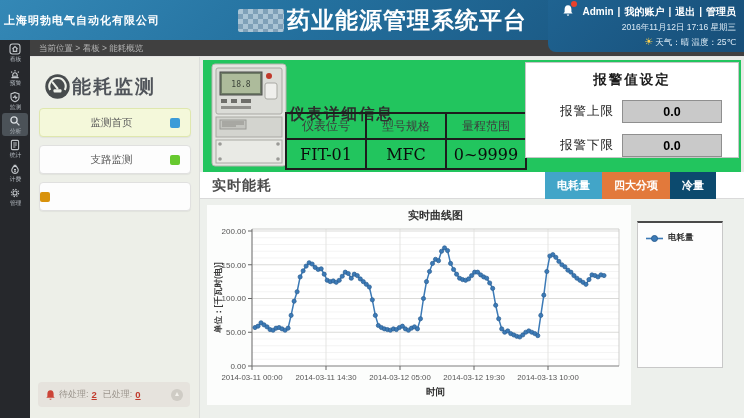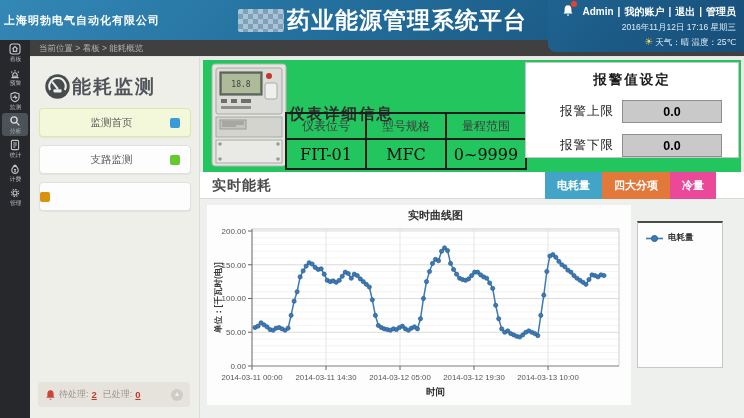--- a/index.html
+++ b/index.html
@@ -265,21 +265,21 @@
         </div>
       </div>
     </section>
 
     <section class="rt">
       <div class="rt-hd">
         <div class="rt-title">实时能耗</div>
         <div class="tabs">
           <div class="tab active" style="background-color: rgb(66, 165, 200);">电耗量</div>
           <div class="tab" style="background-color: rgb(226, 121, 59);">四大分项</div>
-          <div class="tab" style="background-color: #ec4899;">冷量</div>
+          <div class="tab" style="background-color: #0c4a6e;">冷量</div>
         </div>
       </div>
       <div class="chart-area">
         <div class="chart-widget">
           <svg id="chart-svg" width="424" height="200" viewBox="0 0 424 200">
               <rect x="45" y="24" width="367" height="137" fill="#ffffff"></rect>
               <line x1="45" y1="154.25" x2="412" y2="154.25" stroke="#ededec" stroke-width="0.6"></line>
               <line x1="45" y1="147.5" x2="412" y2="147.5" stroke="#ededec" stroke-width="0.6"></line>
               <line x1="45" y1="140.75" x2="412" y2="140.75" stroke="#ededec" stroke-width="0.6"></line>
               <line x1="45" y1="134" x2="412" y2="134" stroke="#ededec" stroke-width="0.6"></line>

